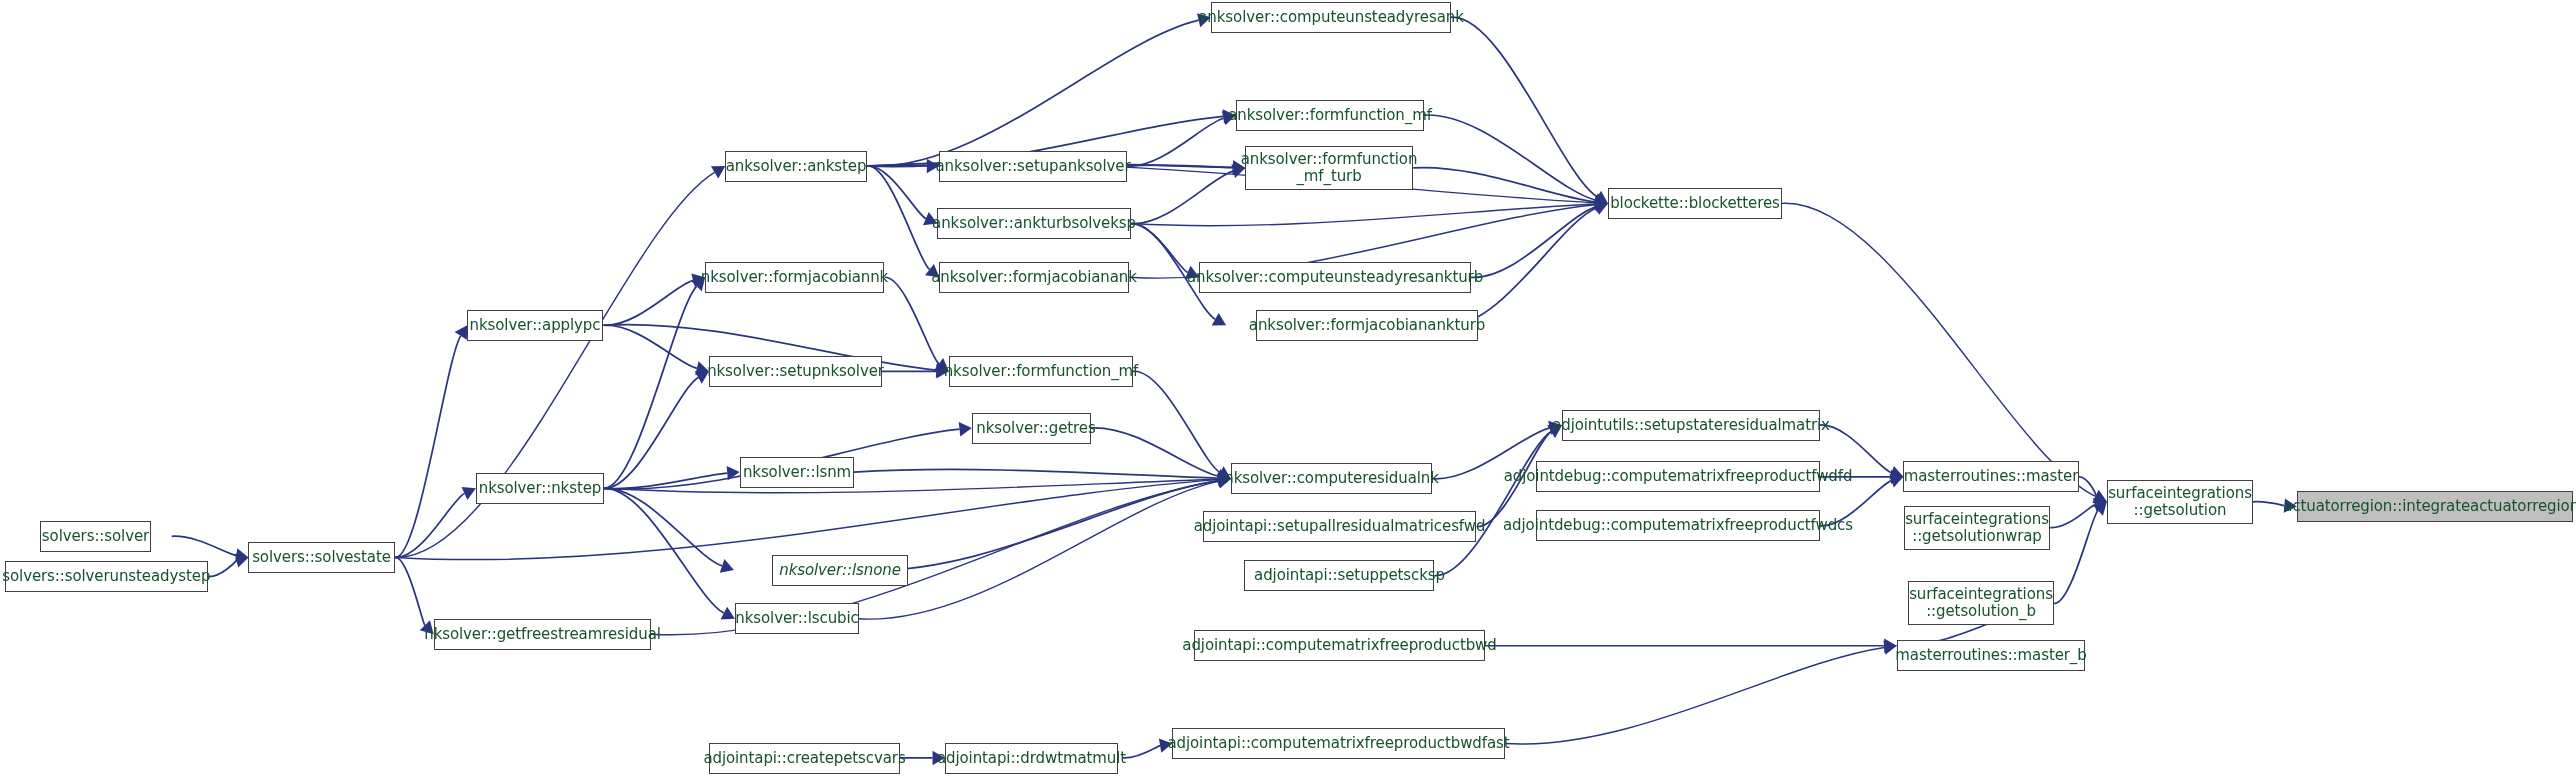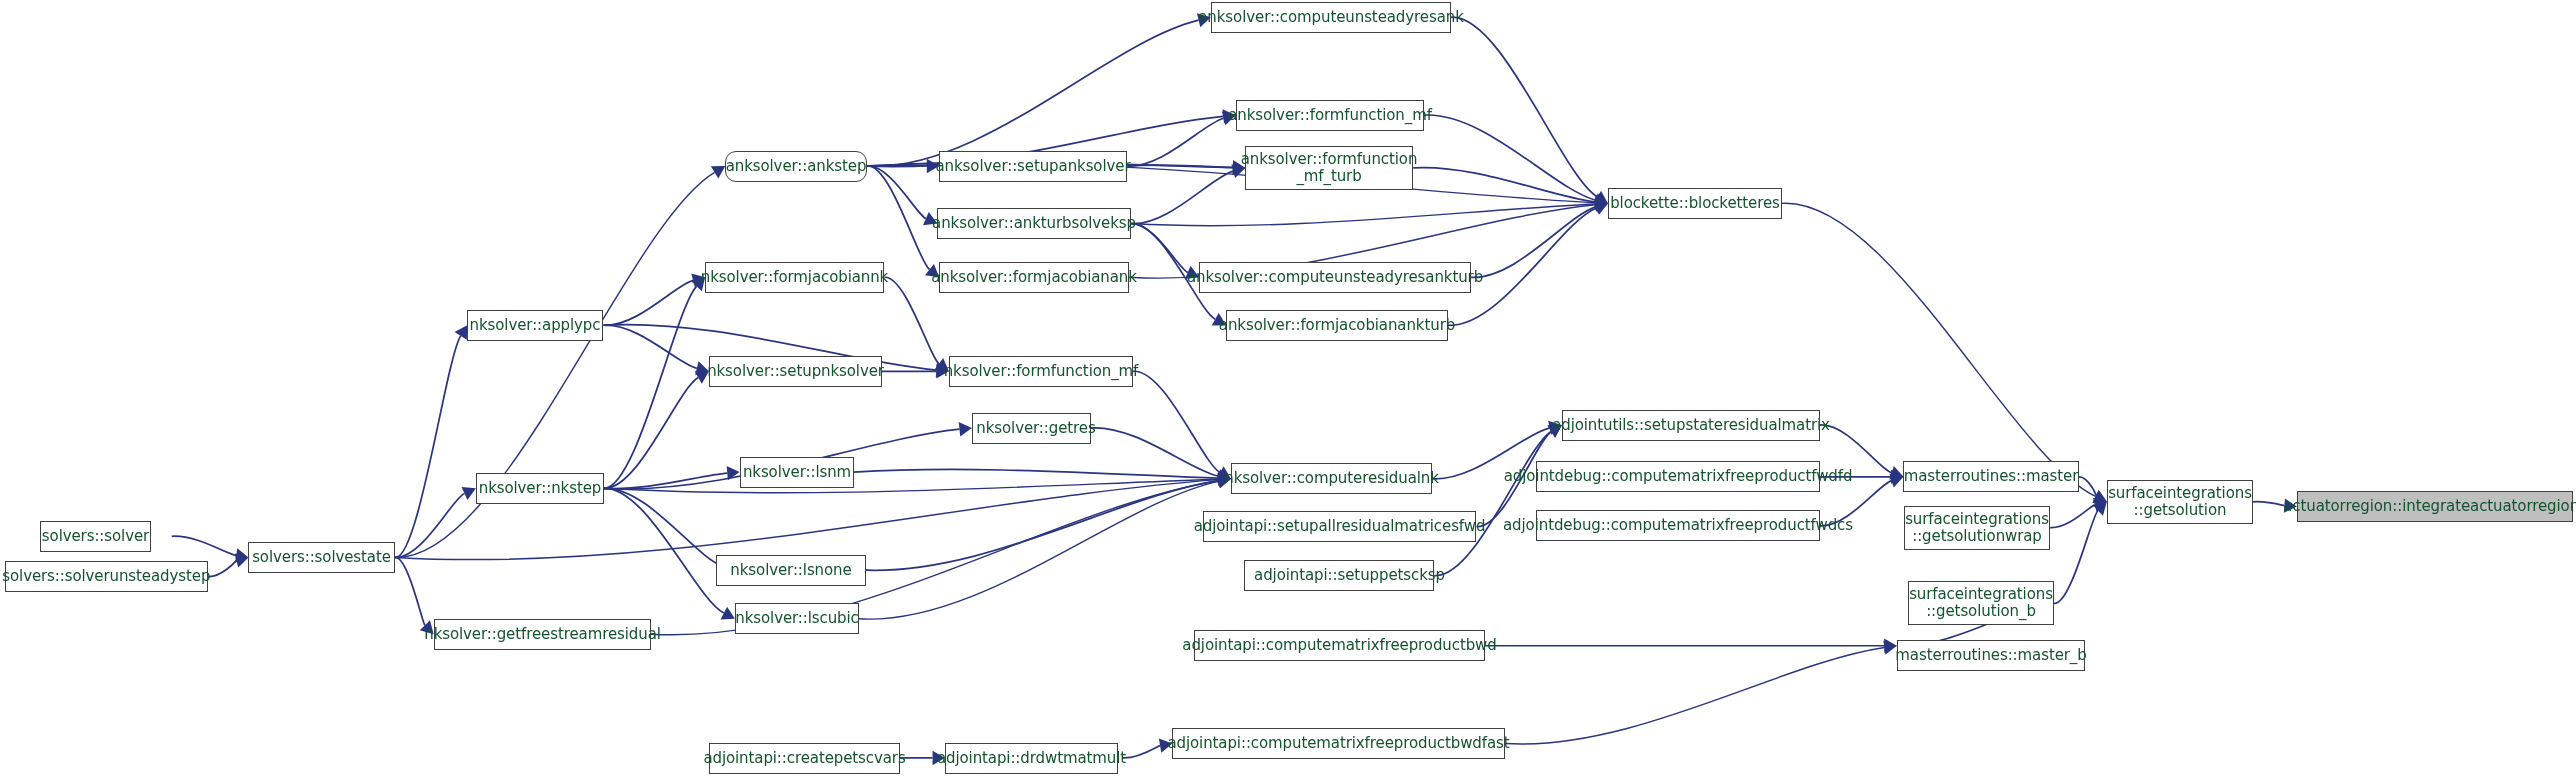--- a/index.html
+++ b/index.html
@@ -139,39 +139,39 @@
       <path d="M 2348 523 C 2363.18 522.1095, 2380.2 526.9038, 2381.040821169081 526.9705904467788" fill="none" stroke="#2a3580" stroke-width="1.8"></path>
       <polygon points="2394,528 2380.446931042223,534.4470397723089 2381.6347112959393,519.4941411212487" fill="#2a3580"></polygon>
     </svg>
   <div id="nodes">
       <div class="node" style="left: 40px; top: 521px; width: 111px; height: 31px;"><span>solvers::solver</span></div>
       <div class="node" style="left: 4.8px; top: 561px; width: 203px; height: 31px;"><span>solvers::solverunsteadystep</span></div>
       <div class="node" style="left: 248px; top: 542px; width: 147px; height: 31px;"><span>solvers::solvestate</span></div>
       <div class="node" style="left: 467px; top: 310px; width: 136px; height: 31px;"><span>nksolver::applypc</span></div>
       <div class="node" style="left: 476px; top: 473px; width: 128px; height: 31px;"><span>nksolver::nkstep</span></div>
       <div class="node" style="left: 434px; top: 619px; width: 217px; height: 31px;"><span>nksolver::getfreestreamresidual</span></div>
-      <div class="node" style="left: 725px; top: 151px; width: 142px; height: 31px; border-radius: 11px;"><span>anksolver::ankstep</span></div>
+      <div class="node" style="left: 725px; top: 151px; width: 142px; height: 31px;"><span>anksolver::ankstep</span></div>
       <div class="node" style="left: 705px; top: 262px; width: 179px; height: 31px;"><span>nksolver::formjacobiannk</span></div>
       <div class="node" style="left: 709px; top: 356px; width: 173px; height: 31px;"><span>nksolver::setupnksolver</span></div>
       <div class="node" style="left: 740px; top: 457px; width: 114px; height: 31px;"><span>nksolver::lsnm</span></div>
-      <div class="node" style="left: 716px; top: 555px; width: 150px; height: 31px;"><span>nksolver::lsnone</span></div>
+      <div class="node" style="left: 772px; top: 555px; width: 136px; height: 31px; font-style: italic;"><span>nksolver::lsnone</span></div>
       <div class="node" style="left: 735px; top: 603px; width: 124px; height: 31px;"><span>nksolver::lscubic</span></div>
       <div class="node" style="left: 709px; top: 743px; width: 191px; height: 31px;"><span>adjointapi::createpetscvars</span></div>
       <div class="node" style="left: 945px; top: 743px; width: 173px; height: 31px;"><span>adjointapi::drdwtmatmult</span></div>
       <div class="node" style="left: 939px; top: 151px; width: 188px; height: 31px;"><span>anksolver::setupanksolver</span></div>
       <div class="node" style="left: 937px; top: 208px; width: 194px; height: 31px;"><span>anksolver::ankturbsolveksp</span></div>
       <div class="node" style="left: 939px; top: 262px; width: 190px; height: 31px;"><span>anksolver::formjacobianank</span></div>
       <div class="node" style="left: 949px; top: 356px; width: 184px; height: 31px;"><span>nksolver::formfunction_mf</span></div>
       <div class="node" style="left: 972px; top: 413px; width: 119px; height: 31px; padding-left: 9px;"><span>nksolver::getres</span></div>
       <div class="node" style="left: 1211px; top: 1.9px; width: 240px; height: 31px;"><span>anksolver::computeunsteadyresank</span></div>
       <div class="node" style="left: 1236px; top: 100px; width: 188px; height: 31px;"><span>anksolver::formfunction_mf</span></div>
       <div class="node" style="left: 1245px; top: 146px; width: 168px; height: 44px;"><span>anksolver::formfunction
 _mf_turb</span></div>
       <div class="node" style="left: 1199px; top: 262px; width: 272px; height: 31px;"><span>anksolver::computeunsteadyresankturb</span></div>
-      <div class="node" style="left: 1226px; top: 310px; width: 222px; height: 31px; align-items: center;"><span>anksolver::formjacobianankturb</span></div>
+      <div class="node" style="left: 1256px; top: 310px; width: 222px; height: 31px; align-items: center;"><span>anksolver::formjacobianankturb</span></div>
       <div class="node" style="left: 1231px; top: 463px; width: 201px; height: 31px;"><span>nksolver::computeresidualnk</span></div>
       <div class="node" style="left: 1203px; top: 511px; width: 273px; height: 31px;"><span>adjointapi::setupallresidualmatricesfwd</span></div>
       <div class="node" style="left: 1244px; top: 560px; width: 190px; height: 31px; padding-left: 21px;"><span>adjointapi::setuppetscksp</span></div>
       <div class="node" style="left: 1194px; top: 630px; width: 291px; height: 31px;"><span>adjointapi::computematrixfreeproductbwd</span></div>
       <div class="node" style="left: 1172px; top: 728px; width: 333px; height: 31px;"><span>adjointapi::computematrixfreeproductbwdfast</span></div>
       <div class="node" style="left: 1608px; top: 188px; width: 174px; height: 31px;"><span>blockette::blocketteres</span></div>
       <div class="node" style="left: 1562px; top: 410px; width: 258px; height: 31px;"><span>adjointutils::setupstateresidualmatrix</span></div>
       <div class="node" style="left: 1536px; top: 461px; width: 284px; height: 31px;"><span>adjointdebug::computematrixfreeproductfwdfd</span></div>
       <div class="node" style="left: 1536px; top: 510px; width: 284px; height: 31px;"><span>adjointdebug::computematrixfreeproductfwdcs</span></div>
       <div class="node" style="left: 1903px; top: 461px; width: 176px; height: 31px;"><span>masterroutines::master</span></div>

